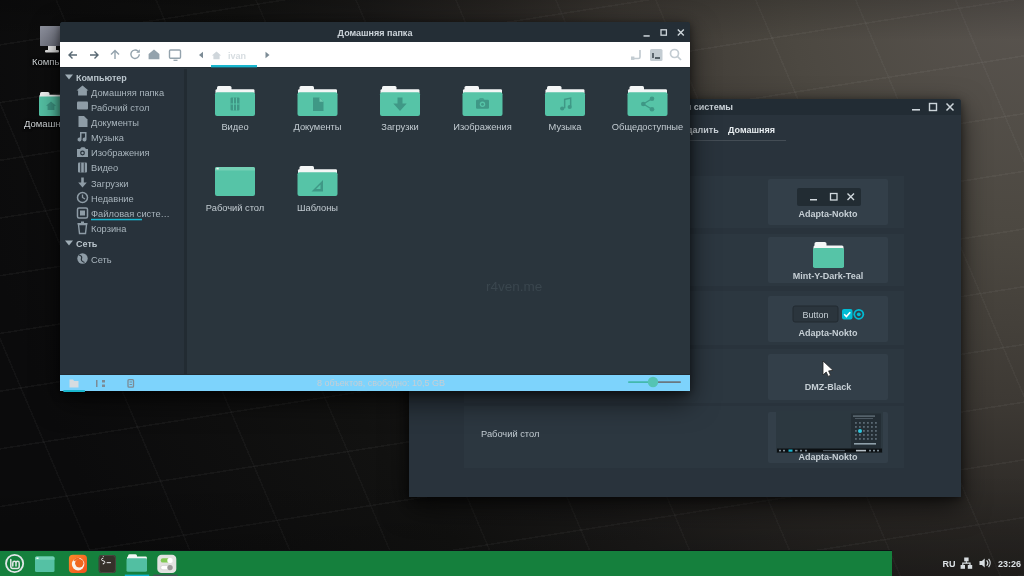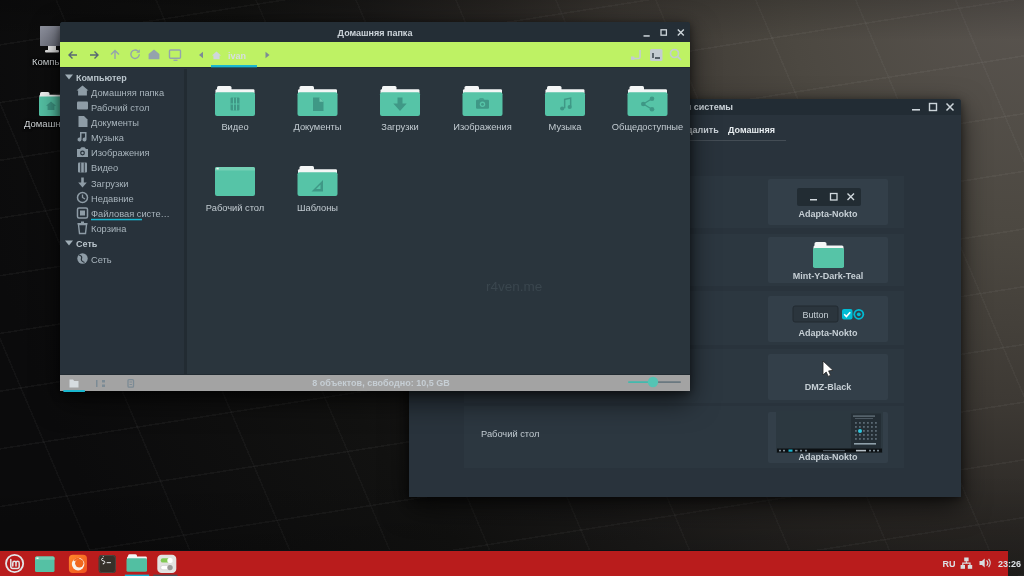--- a/index.html
+++ b/index.html
@@ -15,21 +15,21 @@
  radial-gradient(1060px circle at 1024px 0px, #59544f 0, #4c4841 22%, #3d3934 38%, #2a2724 50%, #1b1a19 62%, #121211 74%, #0b0b0c 100%);}
 #wallshade{position:absolute;left:0;top:0;width:1024px;height:576px;
  background:linear-gradient(180deg,rgba(0,0,0,.18) 0,rgba(0,0,0,0) 7%,rgba(0,0,0,0) 82%,rgba(0,0,0,.18) 100%);}
 
 .dlabel{position:absolute;color:#d2d7da;font-size:9.5px;text-shadow:0 1px 2px #000,0 0 3px #000;}
 
 .win{position:absolute;border-radius:3px 3px 0 0;
  box-shadow:0 10px 28px rgba(0,0,0,.62),0 2px 8px rgba(0,0,0,.5);}
 .tbtext{font-size:9px;font-weight:bold;color:#ccd4da;}
 
-#taskbar{position:absolute;left:0;top:550px;width:1008px;height:26px;background:#b91c1c;
+#taskbar{position:absolute;left:0;top:550px;width:892px;height:26px;background:#15803d;
  border-top:1px solid #0d1114;}
 </style>
 </head>
 <body>
 <div id="wall"></div>
 <div id="wallshade"></div>
 
 <div class="abs" id="icon-computer" style="left:40px;top:26px;width:26px;height:27px;">
 <svg width="26" height="27" viewBox="0 0 26 27">
  <rect x="0" y="0" width="26" height="20" rx="1" fill="#7b7d8a"></rect>
@@ -179,21 +179,21 @@
 <div class="win" id="nemo" style="left:60px;top:22px;width:630px;height:369px;background:#2a353d;">
 
   <div class="abs" style="left:0;top:0;width:630px;height:20px;background:#242e36;border-radius:3px 3px 0 0;"></div>
   <div class="abs tbtext" style="left:0;top:6px;width:630px;text-align:center;">Домашняя папка</div>
   <svg class="abs" style="left:578px;top:2px;" width="52" height="16" viewBox="0 0 52 16">
     <rect x="5.5" y="11.2" width="6.2" height="1.5" fill="#cdd5da"></rect>
     <rect x="23" y="5.8" width="5.4" height="5.4" fill="none" stroke="#cdd5da" stroke-width="1.3"></rect>
     <path d="M39.8 5.5 l6 6 M45.8 5.5 l-6 6" stroke="#cdd5da" stroke-width="1.4"></path>
   </svg>
 
-  <div class="abs" id="toolbar" style="left:0;top:20px;width:630px;height:26px;background:#bef264;border-bottom:1px solid #222b32;">
+  <div class="abs" id="toolbar" style="left:0;top:20px;width:630px;height:26px;background:#ffffff;border-bottom:1px solid #222b32;">
   <svg width="630" height="26" viewBox="0 0 630 26">
 
     <path d="M17 13 h-7.5 m3 -3.5 l-3.5 3.5 l3.5 3.5" stroke="#586873" stroke-width="1.4" fill="none"></path>
     <path d="M30 13 h7.5 m-3 -3.5 l3.5 3.5 l-3.5 3.5" stroke="#586873" stroke-width="1.4" fill="none"></path>
 
     <path d="M55 17 v-7.5 m-4 3 l4 -4 l4 4" stroke="#94a3ad" stroke-width="1.4" fill="none"></path>
 
     <path d="M78 9.2 a4.2 4.2 0 1 0 1.3 3" stroke="#94a3ad" stroke-width="1.4" fill="none"></path>
     <path d="M79.8 7.2 v3.6 h-3.6 z" fill="#94a3ad"></path>
 
@@ -337,21 +337,21 @@
       <text x="295.5" y="61">Изображения</text>
       <text x="378" y="61">Музыка</text>
       <text x="460.5" y="61">Общедоступные</text>
       <text x="48" y="142">Рабочий стол</text>
       <text x="130.5" y="142">Шаблоны</text>
     </g>
     <text x="299" y="222" font-size="13.5" fill="#3a464e" font-family="Liberation Sans">r4ven.me</text>
   </svg>
   </div>
 
-  <div class="abs" id="statusbar" style="left:0;top:352px;width:630px;height:17px;background:#a3a3a3;border-top:1px solid #222b32;font-weight:bold;">
+  <div class="abs" id="statusbar" style="left:0;top:352px;width:630px;height:17px;background:#7dd3fc;border-top:1px solid #222b32;">
   <svg width="630" height="17" viewBox="0 0 630 17" font-family="Liberation Sans">
 
     <path d="M9.5 4.5 h3.5 l1.2 1.5 h4.3 v6.5 h-9 z" fill="#d6dce0"></path>
     <g fill="#7c8b95">
       <path d="M36 5 h1.5 v7 h-1.5 z M39.5 5.2 l1.8 6.8 M42 5 h3 v2.6 h-3 z M42 9.4 h3 v2.6 h-3 z"></path>
       <rect x="68" y="4.6" width="5.5" height="7.6" rx="1" fill="none" stroke="#7c8b95" stroke-width="1.3"></rect>
       <path d="M69.5 7 h2.5 m-2.5 2.5 h2.5" stroke="#7c8b95" stroke-width="1"></path>
     </g>
     <rect x="3.4" y="15" width="21.5" height="2" fill="#1ab7cf"></rect>
     <text x="321" y="11" font-size="9" fill="#c6ced4" text-anchor="middle">8 объектов, свободно: 10,5 GB</text>

